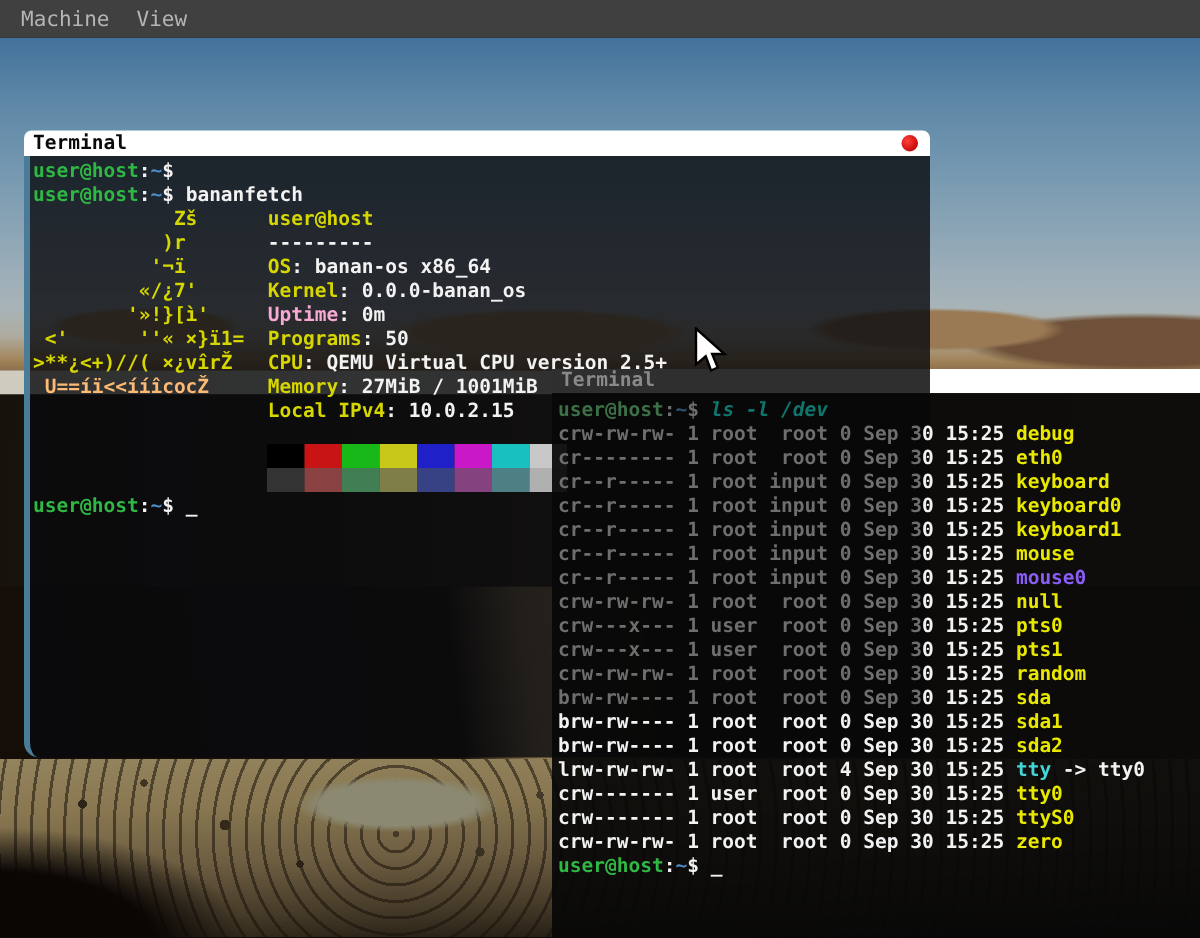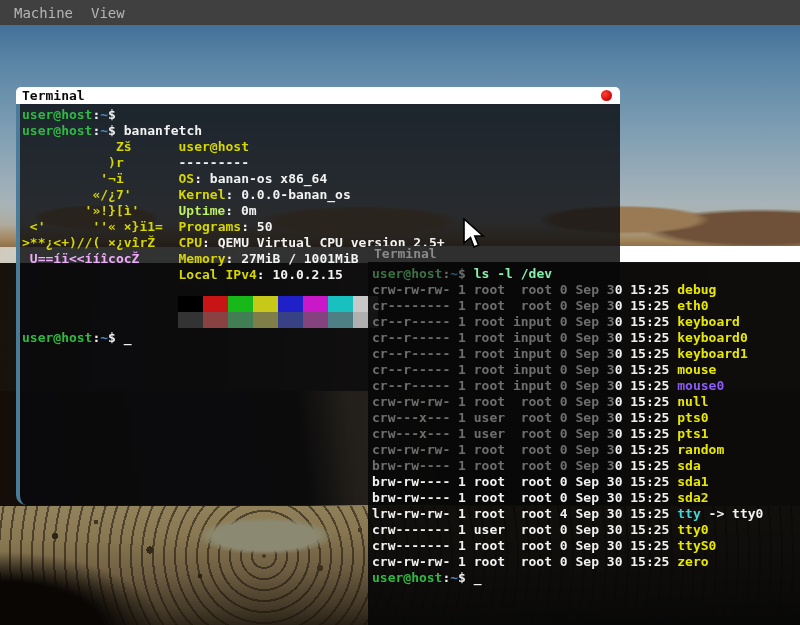--- a/index.html
+++ b/index.html
@@ -86,42 +86,42 @@
       <span class="t-title">Terminal</span>
       <span class="closebtn"></span>
     </div>
     <div class="t1-content" id="t1-out">
         <div class="line"><span style="color: rgb(47, 185, 68);">user@host</span><span style="color: rgb(242, 242, 242);">:</span><span style="color: rgb(77, 142, 203);">~</span><span style="color: rgb(242, 242, 242);">$</span></div>
         <div class="line"><span style="color: rgb(47, 185, 68);">user@host</span><span style="color: rgb(242, 242, 242);">:</span><span style="color: rgb(77, 142, 203);">~</span><span style="color: rgb(242, 242, 242);">$</span><span style="color: rgb(242, 242, 242);"> bananfetch</span></div>
         <div class="line"><span style="color: rgb(214, 214, 0);">            Zš      </span><span style="color: rgb(214, 214, 0);">user@host</span></div>
         <div class="line"><span style="color: rgb(214, 214, 0);">           )r       </span><span style="color: rgb(242, 242, 242);">---------</span></div>
         <div class="line"><span style="color: rgb(214, 214, 0);">          '¬ï       </span><span style="color: rgb(214, 214, 0);">OS</span><span style="color: rgb(242, 242, 242);">: </span><span style="color: rgb(242, 242, 242);">banan-os x86_64</span></div>
         <div class="line"><span style="color: rgb(214, 214, 0);">         «/¿7'      </span><span style="color: rgb(214, 214, 0);">Kernel</span><span style="color: rgb(242, 242, 242);">: </span><span style="color: rgb(242, 242, 242);">0.0.0-banan_os</span></div>
-        <div class="line"><span style="color: rgb(214, 214, 0);">        '»!}[ì'     </span><span style="color: #bef264; font-family: Liberation Mono, monospace;">Uptime</span><span style="color: rgb(242, 242, 242);">: </span><span style="color: rgb(242, 242, 242);">0m</span></div>
+        <div class="line"><span style="color: rgb(214, 214, 0);">        '»!}[ì'     </span><span style="color: #f9a8d4;">Uptime</span><span style="color: rgb(242, 242, 242);">: </span><span style="color: rgb(242, 242, 242);">0m</span></div>
         <div class="line"><span style="color: rgb(214, 214, 0);"> &lt;'      ''« ×}ï1=  </span><span style="color: rgb(214, 214, 0);">Programs</span><span style="color: rgb(242, 242, 242);">: </span><span style="color: rgb(242, 242, 242);">50</span></div>
         <div class="line"><span style="color: rgb(214, 214, 0);">&gt;**¿&lt;+)//( ×¿vîrŽ   </span><span style="color: rgb(214, 214, 0);">CPU</span><span style="color: rgb(242, 242, 242);">: </span><span style="color: rgb(242, 242, 242);">QEMU Virtual CPU version 2.5+</span></div>
-        <div class="line"><span style="color: #f0abfc;"> U==íï&lt;&lt;ííîcocŽ     </span><span style="color: rgb(214, 214, 0);">Memory</span><span style="color: rgb(242, 242, 242);">: </span><span style="color: rgb(242, 242, 242);">27MiB / 1001MiB</span></div>
+        <div class="line"><span style="color: #fdba74;"> U==íï&lt;&lt;ííîcocŽ     </span><span style="color: rgb(214, 214, 0);">Memory</span><span style="color: rgb(242, 242, 242);">: </span><span style="color: rgb(242, 242, 242);">27MiB / 1001MiB</span></div>
         <div class="line"><span style="color: rgb(214, 214, 0);">                    </span><span style="color: rgb(214, 214, 0);">Local IPv4</span><span style="color: rgb(242, 242, 242);">: </span><span style="color: rgb(242, 242, 242);">10.0.2.15</span></div>
         <div class="sp13"></div>
         <div class="line"><span class="palpad"></span><span class="swatch" style="background: rgb(0, 0, 0);"></span><span class="swatch" style="background: rgb(200, 20, 20);"></span><span class="swatch" style="background: rgb(24, 184, 24);"></span><span class="swatch" style="background: rgb(200, 200, 24);"></span><span class="swatch" style="background: rgb(32, 32, 200);"></span><span class="swatch" style="background: rgb(200, 24, 200);"></span><span class="swatch" style="background: rgb(24, 192, 192);"></span><span class="swatch" style="background: rgb(200, 200, 200);"></span></div>
         <div class="line"><span class="palpad"></span><span class="swatch" style="background: rgba(90, 90, 90, 0.5);"></span><span class="swatch" style="background: rgba(240, 110, 110, 0.55);"></span><span class="swatch" style="background: rgba(110, 220, 140, 0.55);"></span><span class="swatch" style="background: rgba(220, 220, 120, 0.55);"></span><span class="swatch" style="background: rgba(90, 110, 230, 0.55);"></span><span class="swatch" style="background: rgba(230, 110, 220, 0.55);"></span><span class="swatch" style="background: rgba(130, 220, 230, 0.55);"></span><span class="swatch" style="background: rgba(245, 245, 245, 0.7);"></span></div>
         <div class="sp2"></div>
         <div class="line"><span style="color: rgb(47, 185, 68);">user@host</span><span style="color: rgb(242, 242, 242);">:</span><span style="color: rgb(77, 142, 203);">~</span><span style="color: rgb(242, 242, 242);">$</span><span style="color: rgb(242, 242, 242);"> _</span></div>
       </div>
   </div>
 
   <div class="abs term term2">
     <div class="t2-bar">
       <div class="t2-bar-left">
         <span class="t-title">Terminal</span>
       </div>
       <div class="t2-bar-right"></div>
     </div>
     <div class="t2-content" id="t2-out">
-        <div class="line"><span style="color: rgb(61, 112, 70);">user@host</span><span style="color: rgb(110, 110, 110);">:</span><span style="color: rgb(49, 86, 126);">~</span><span style="color: rgb(110, 110, 110);">$</span><span style="color: #86efac;"> ls -l /dev</span></div>
+        <div class="line"><span style="color: rgb(61, 112, 70);">user@host</span><span style="color: rgb(110, 110, 110);">:</span><span style="color: rgb(49, 86, 126);">~</span><span style="color: rgb(110, 110, 110);">$</span><span style="color: #0f766e; font-style: italic;"> ls -l /dev</span></div>
         <div class="line"><span style="color: rgb(110, 110, 110);">crw-rw-rw- 1 root  root 0 Sep 3</span><span style="color: rgb(242, 242, 242);">0 15:25 </span><span style="color: rgb(232, 232, 0);">debug</span></div>
         <div class="line"><span style="color: rgb(110, 110, 110);">cr-------- 1 root  root 0 Sep 3</span><span style="color: rgb(242, 242, 242);">0 15:25 </span><span style="color: rgb(232, 232, 0);">eth0</span></div>
         <div class="line"><span style="color: rgb(110, 110, 110);">cr--r----- 1 root input 0 Sep 3</span><span style="color: rgb(242, 242, 242);">0 15:25 </span><span style="color: rgb(232, 232, 0);">keyboard</span></div>
         <div class="line"><span style="color: rgb(110, 110, 110);">cr--r----- 1 root input 0 Sep 3</span><span style="color: rgb(242, 242, 242);">0 15:25 </span><span style="color: rgb(232, 232, 0);">keyboard0</span></div>
         <div class="line"><span style="color: rgb(110, 110, 110);">cr--r----- 1 root input 0 Sep 3</span><span style="color: rgb(242, 242, 242);">0 15:25 </span><span style="color: rgb(232, 232, 0);">keyboard1</span></div>
         <div class="line"><span style="color: rgb(110, 110, 110);">cr--r----- 1 root input 0 Sep 3</span><span style="color: rgb(242, 242, 242);">0 15:25 </span><span style="color: rgb(232, 232, 0);">mouse</span></div>
         <div class="line"><span style="color: rgb(110, 110, 110);">cr--r----- 1 root input 0 Sep 3</span><span style="color: rgb(242, 242, 242);">0 15:25 </span><span style="color: #8b5cf6;">mouse0</span></div>
         <div class="line"><span style="color: rgb(110, 110, 110);">crw-rw-rw- 1 root  root 0 Sep 3</span><span style="color: rgb(242, 242, 242);">0 15:25 </span><span style="color: rgb(232, 232, 0);">null</span></div>
         <div class="line"><span style="color: rgb(110, 110, 110);">crw---x--- 1 user  root 0 Sep 3</span><span style="color: rgb(242, 242, 242);">0 15:25 </span><span style="color: rgb(232, 232, 0);">pts0</span></div>
         <div class="line"><span style="color: rgb(110, 110, 110);">crw---x--- 1 user  root 0 Sep 3</span><span style="color: rgb(242, 242, 242);">0 15:25 </span><span style="color: rgb(232, 232, 0); text-align: right;">pts1</span></div>

